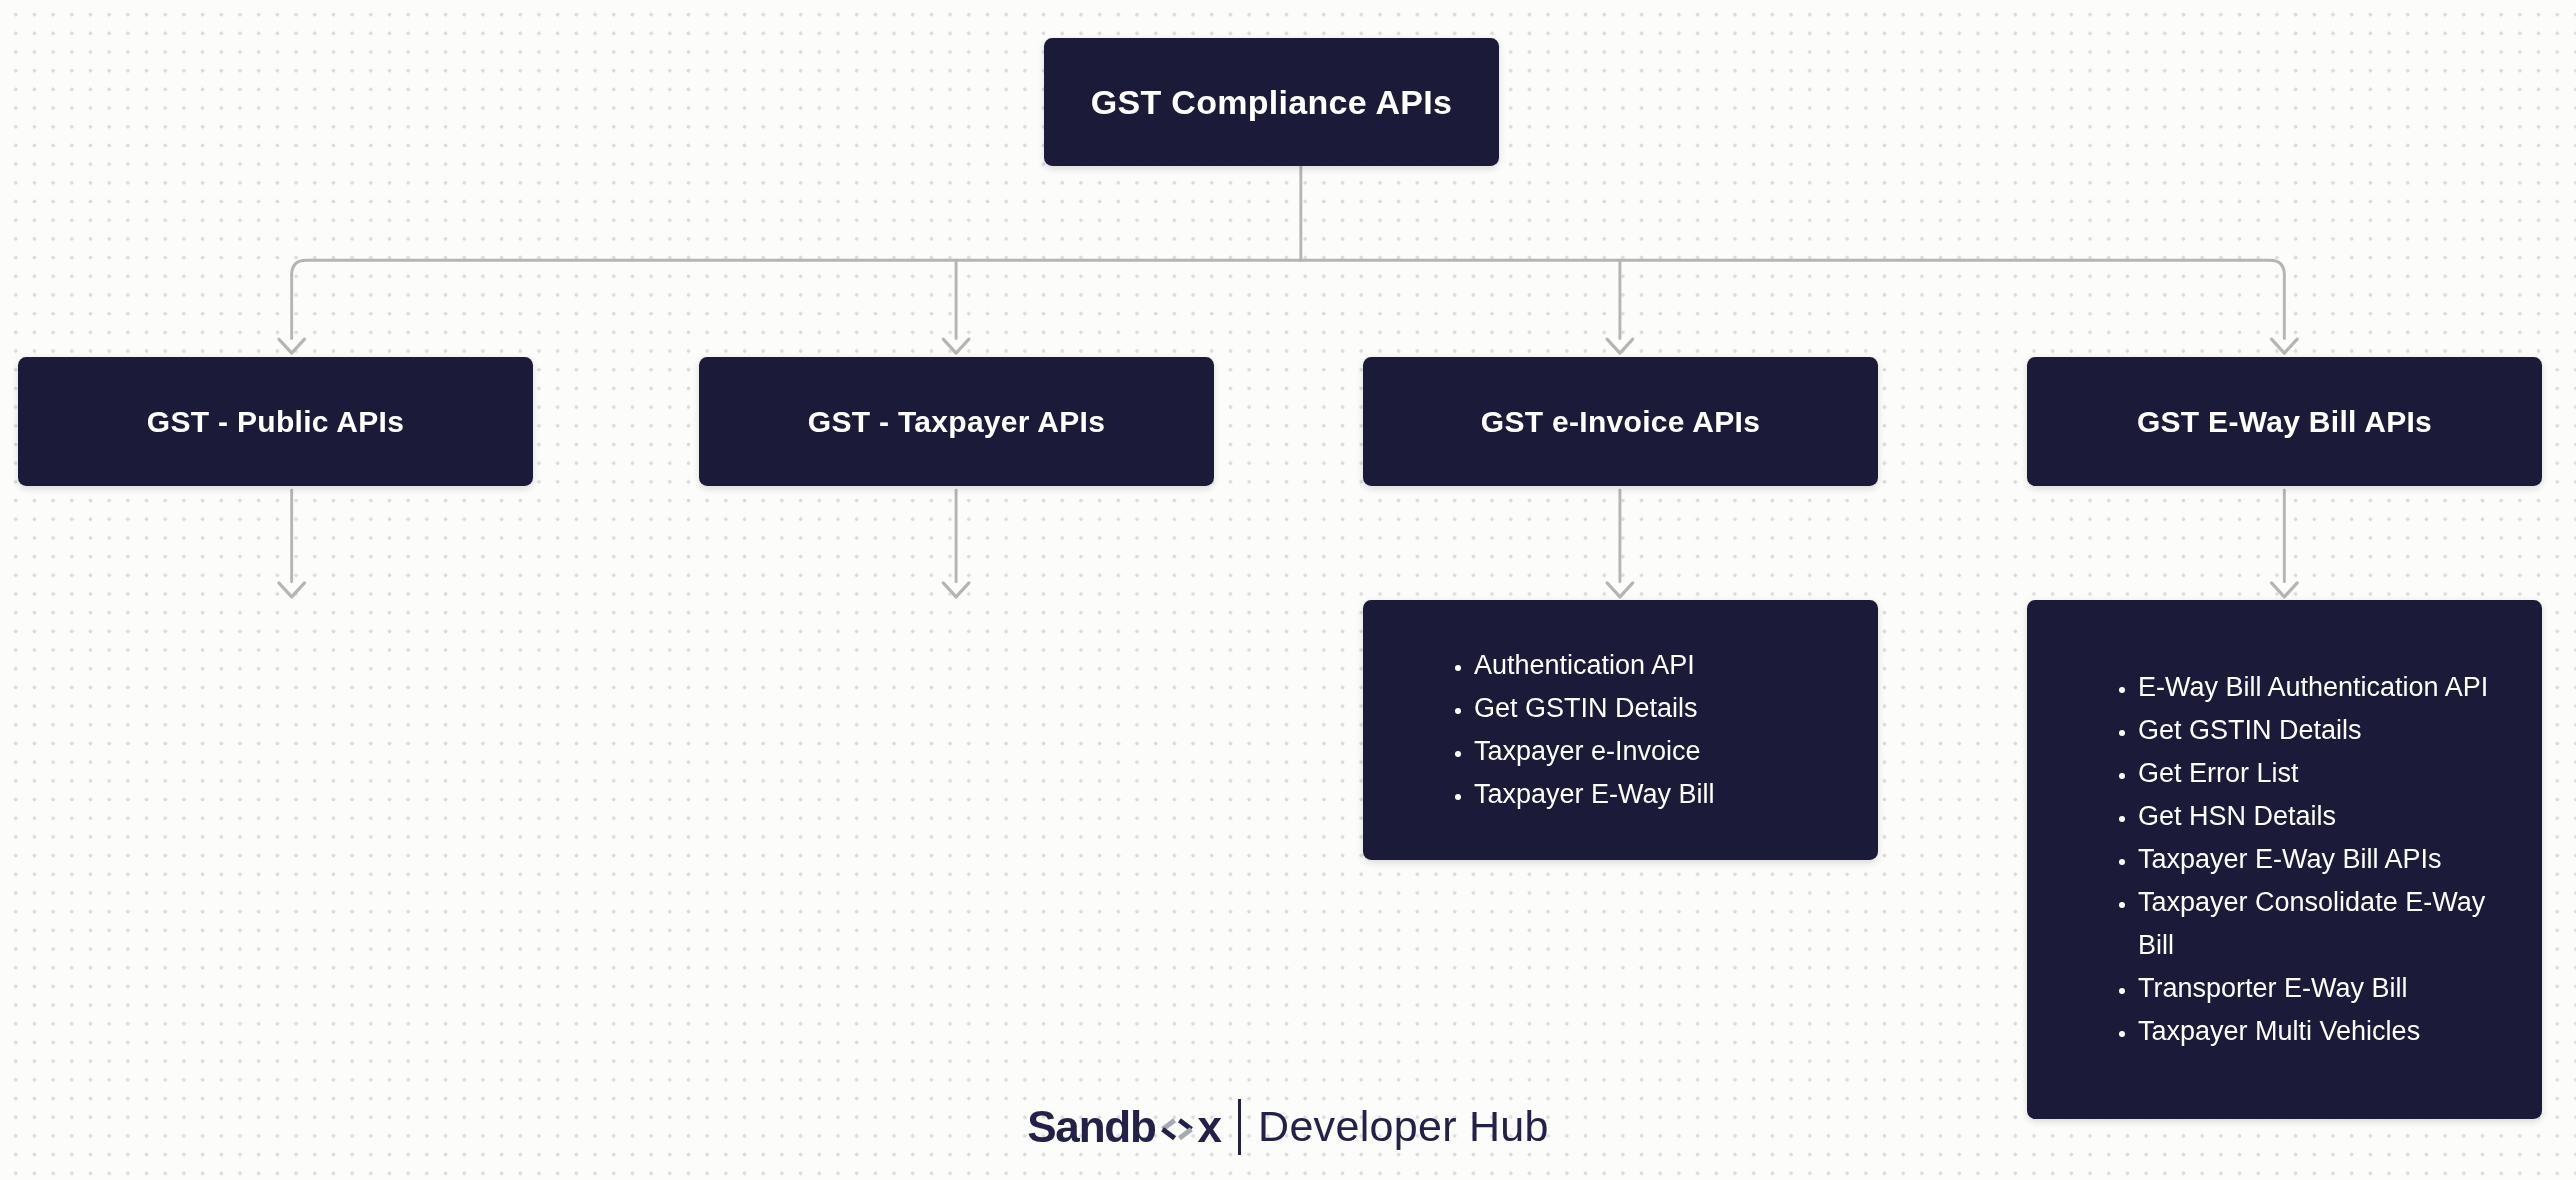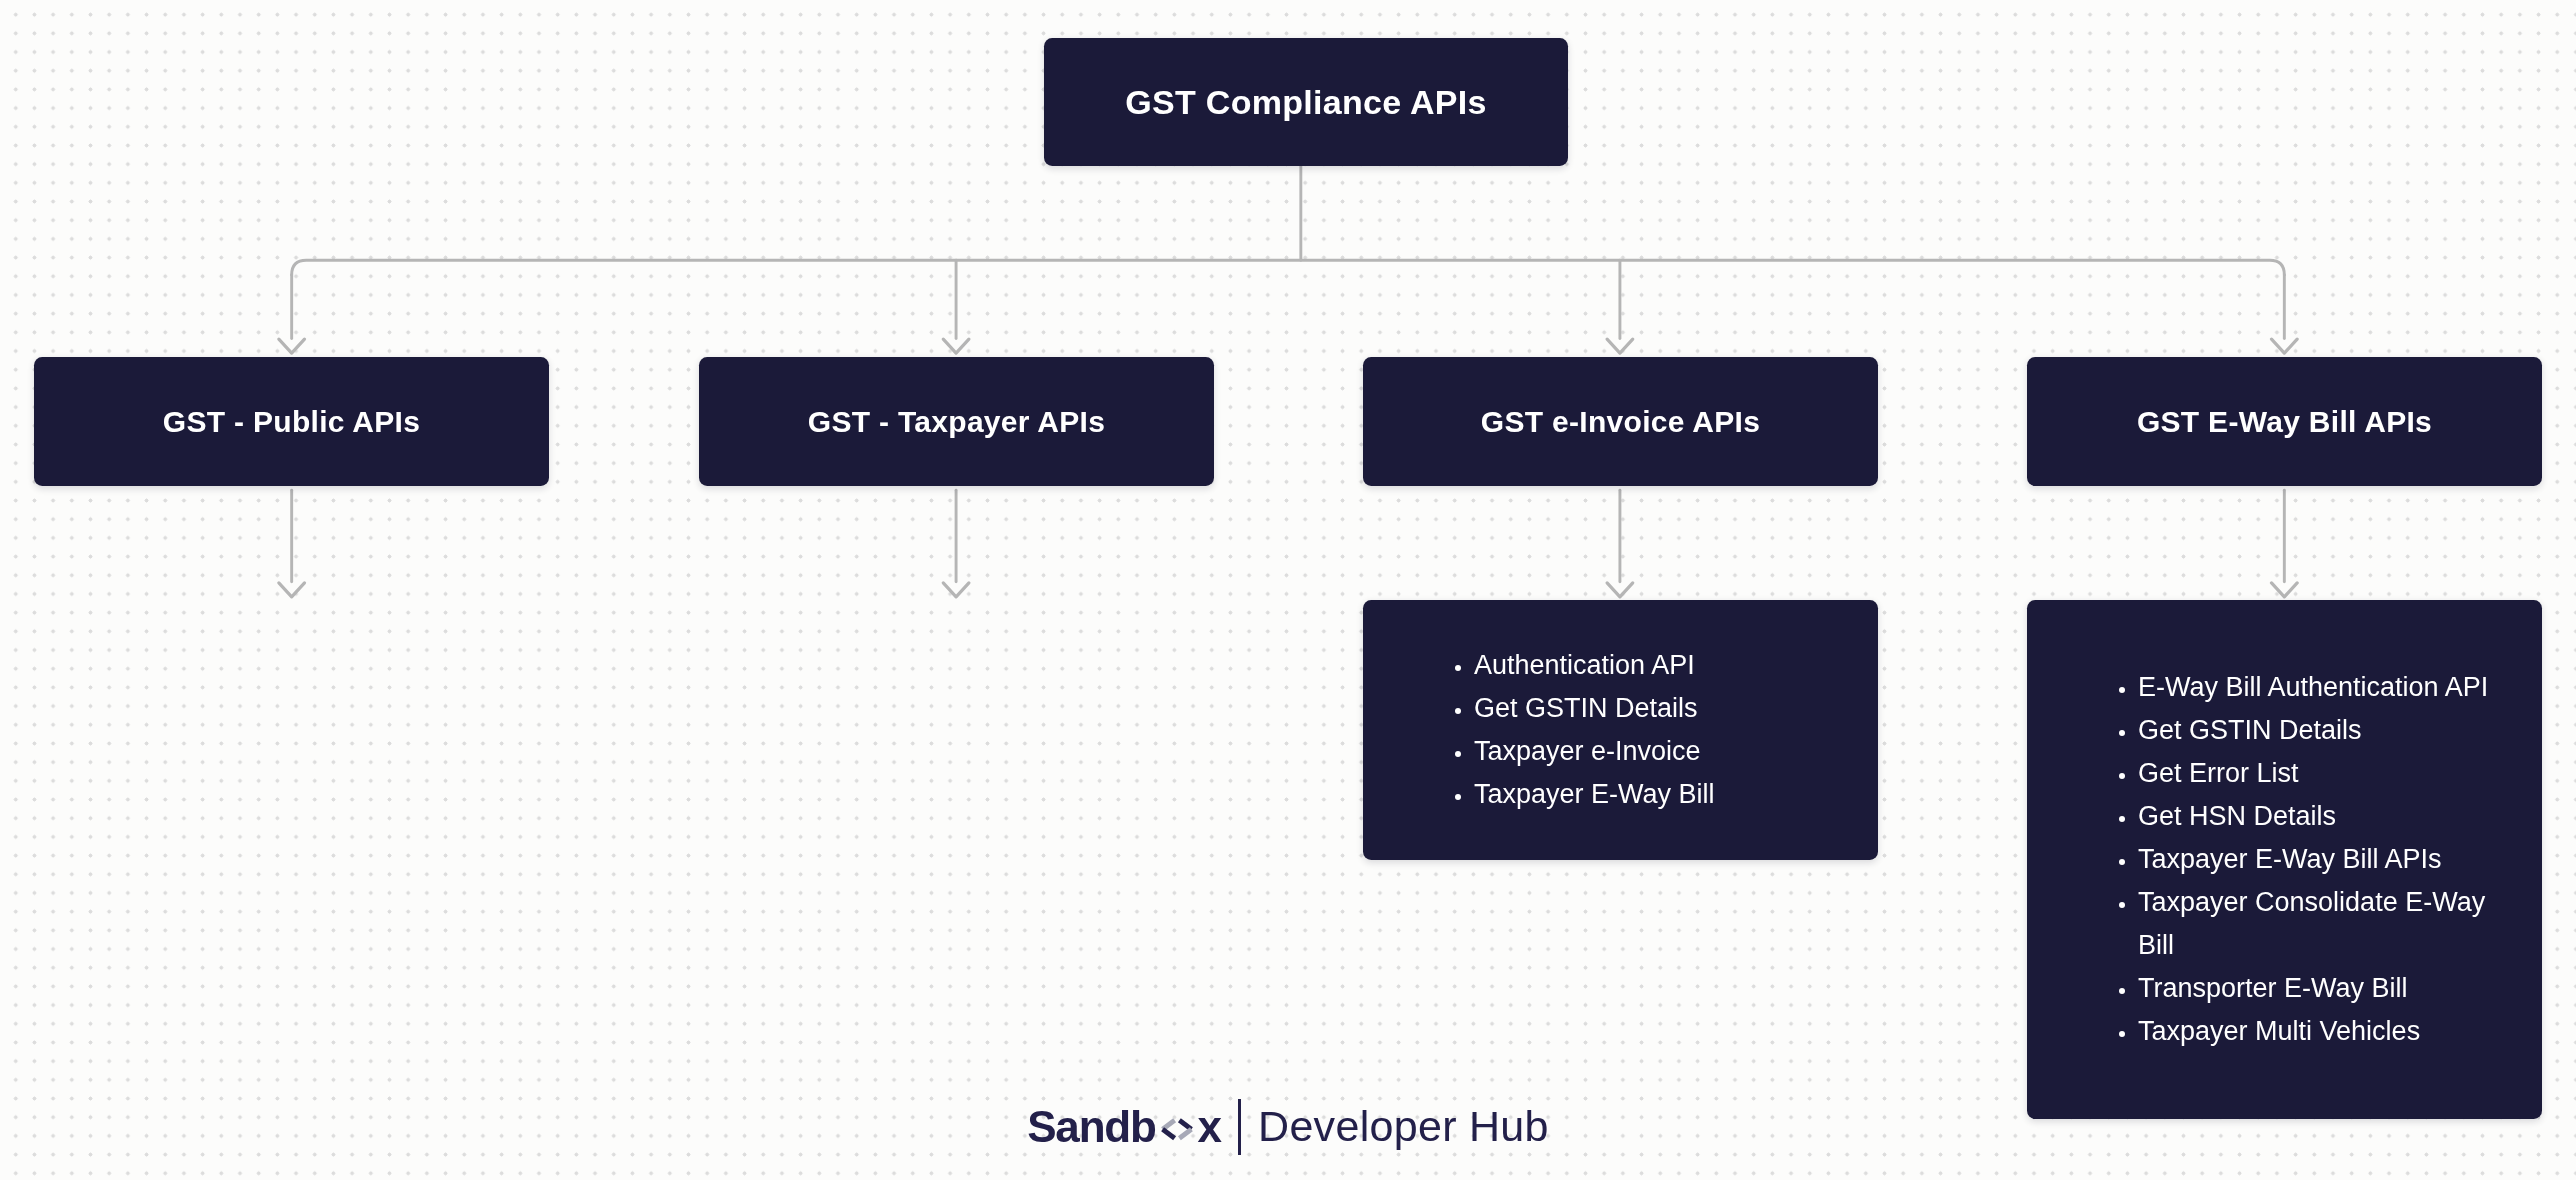--- a/index.html
+++ b/index.html
@@ -47,25 +47,25 @@
     display:flex;
     align-items:center;
     justify-content:center;
     box-shadow:0 2.9px 7px rgba(20,20,45,.14);
   }
   .node .title{
     font-weight:700;
     text-align:center;
     letter-spacing:0.3px;
   }
-  .root-node{left:1044px;top:38px;width:524px;height:128px;}
+  .root-node{left:1044px;top:38px;width:455px;height:128px;}
   .root-node .title{font-size:34px;}
   .branch-node{top:357px;width:515px;height:129px;}
   .branch-node .title{font-size:30px;}
-  .pos-a{left:34px;}
+  .pos-a{left:18px;}
   .pos-b{left:699px;}
   .pos-c{left:1363px;}
   .pos-d{left:2027px;}
   .list-node{
     top:600px;width:515px;height:260px;
     justify-content:flex-start;
     padding:23px 53px 23px 83px;
   }
   .list-node.tall{height:519px;}
   .list-node ul{

